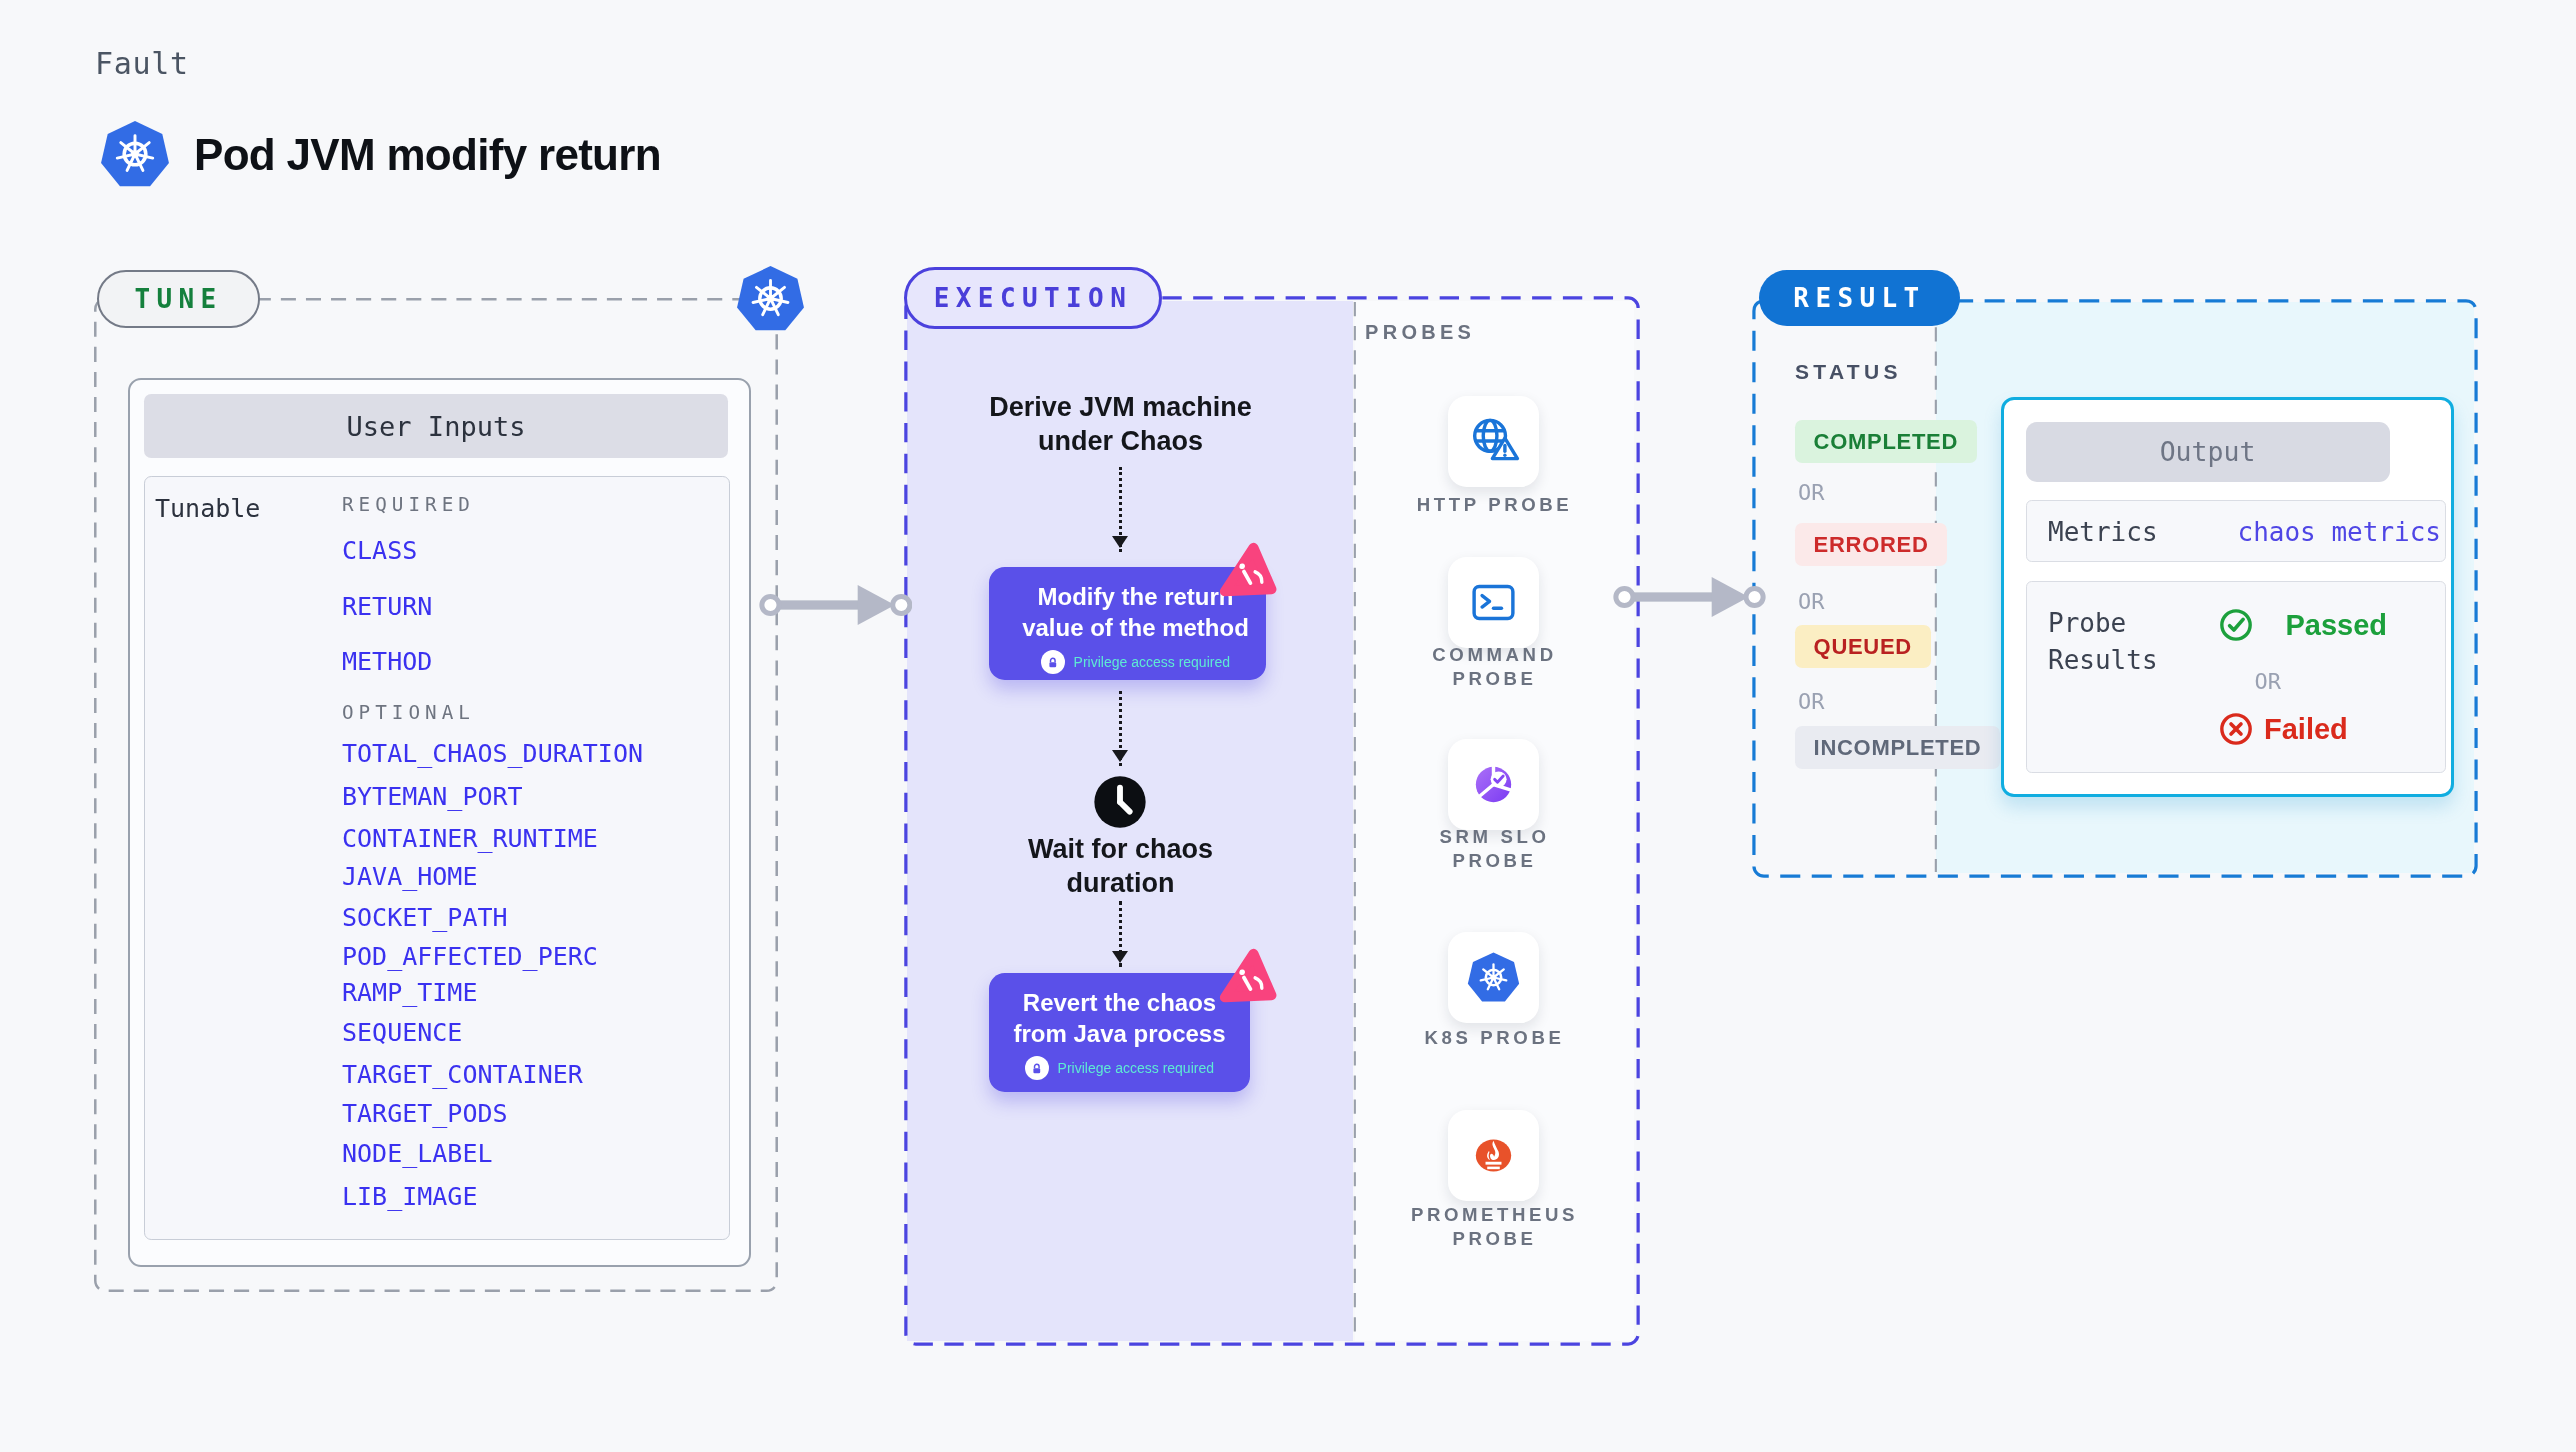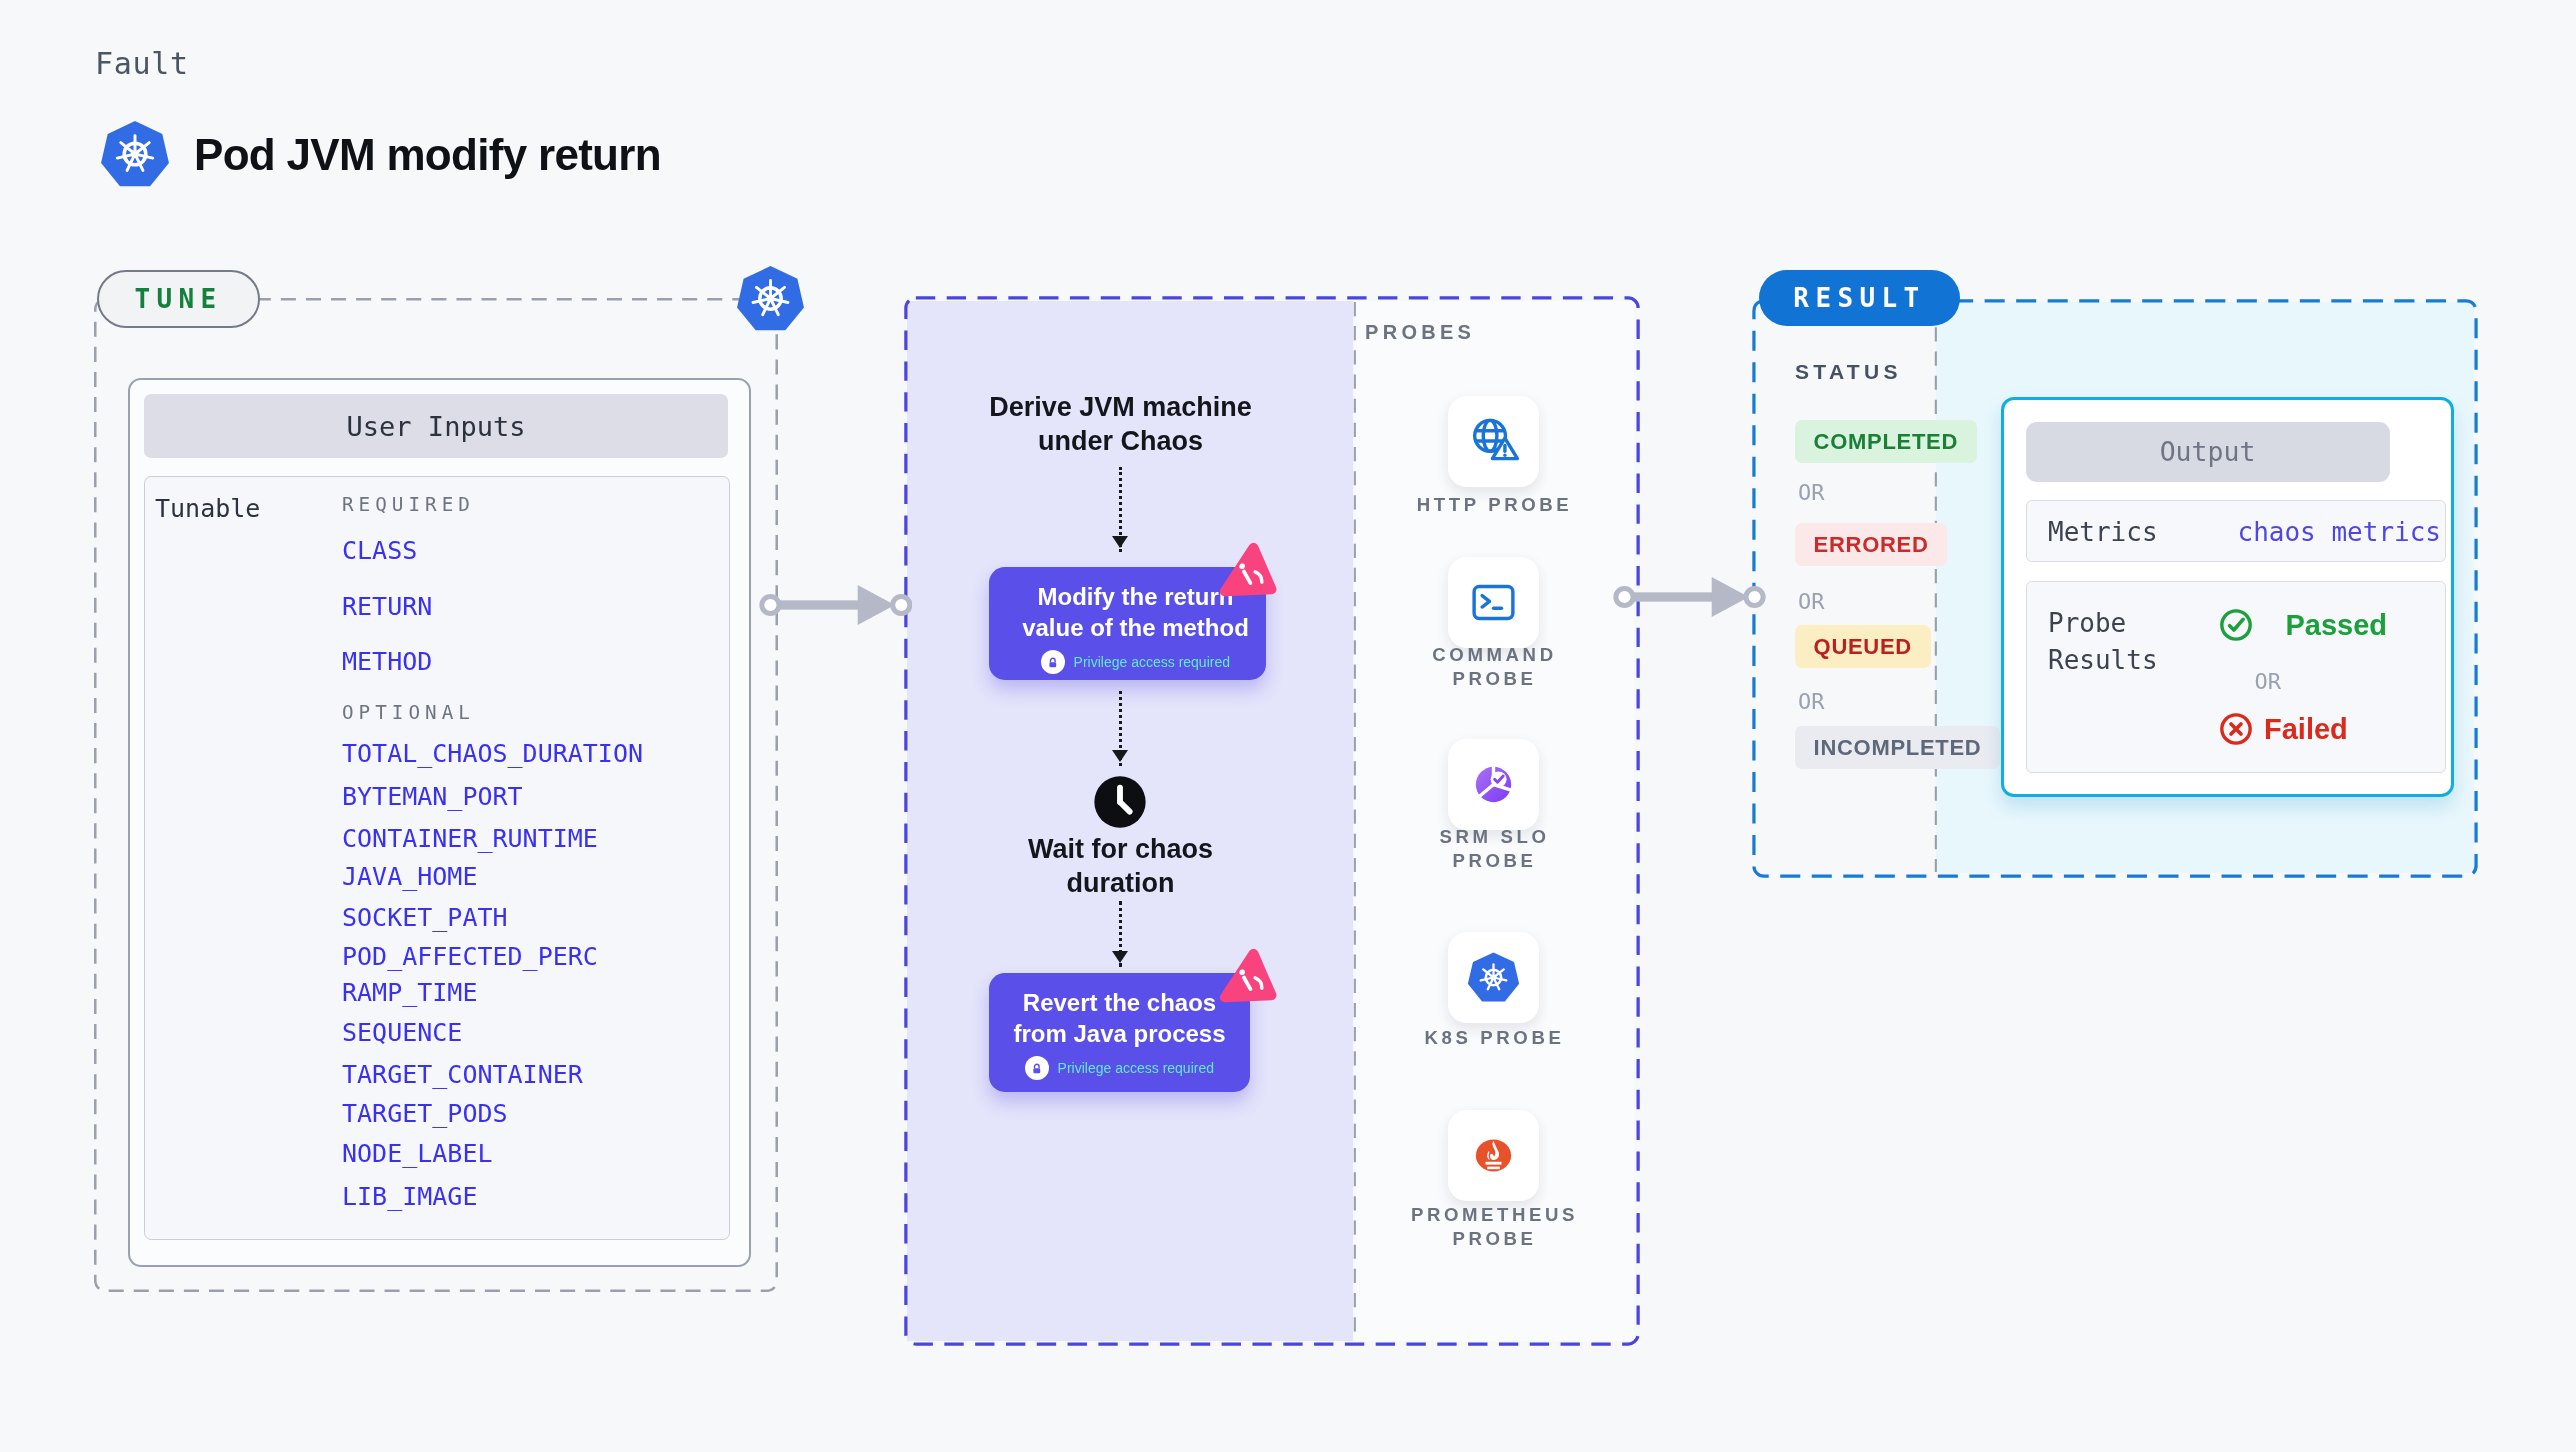--- a/index.html
+++ b/index.html
@@ -116,20 +116,21 @@
     <line x1="4" y1="0" x2="4" y2="1456" stroke="#9aa0ab" stroke-width="3" stroke-dasharray="20 14"></line>
   </svg>
   <svg class="dashsvg" style="left:1751px;top:298px;" width="728" height="581" viewBox="0 0 1016 811">
     <rect x="4" y="4" width="1008" height="803" rx="14" fill="none" stroke="#177bd5" stroke-width="4.5" stroke-dasharray="28 16"></rect>
   </svg>
   <svg class="dashsvg" style="left:1933px;top:301px;" width="5.7" height="573" viewBox="0 0 8 800">
     <line x1="4" y1="0" x2="4" y2="800" stroke="#9aa0ab" stroke-width="3" stroke-dasharray="20 14"></line>
   </svg>
 
   <div class="abs pill pill-tune mono">TUNE</div>
+  <div class="abs pill pill-exec mono">EXECUTION</div>
   <div class="abs pill pill-result mono">RESULT</div>
 
   <div class="abs" style="left:736px;top:264px;width:69px;height:69px;">
     <svg viewBox="0 0 100 100" width="69" height="69">
       <polygon points="50,3 89,21.5 98.5,63 71.5,96 28.5,96 1.5,63 11,21.5" fill="#326CE5"></polygon>
       <g stroke="#fff" stroke-width="4.2" stroke-linecap="round">
         <line x1="50" y1="50" x2="50" y2="24"></line>
           <line x1="50" y1="50" x2="70.3" y2="33.8"></line>
         <line x1="50" y1="50" x2="75.3" y2="55.8"></line>
           <line x1="50" y1="50" x2="61.3" y2="73.4"></line>

